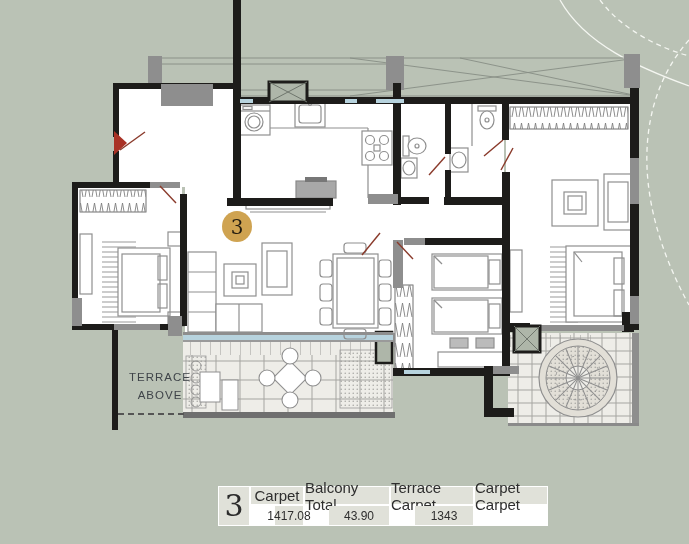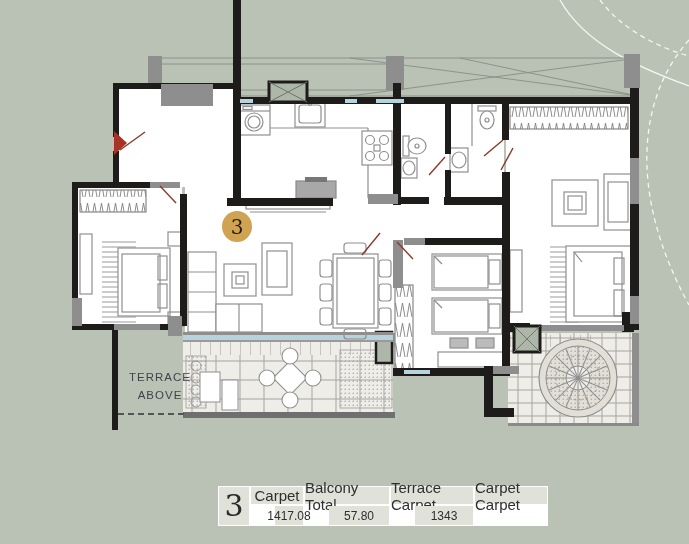--- a/index.html
+++ b/index.html
@@ -358,17 +358,17 @@
   <div>ABOVE</div>
 </div>
 
 <div class="area-table">
   <div class="cell unit-cell">3</div>
   <div class="cell">Carpet</div>
   <div class="cell">Balcony Total</div>
   <div class="cell">Terrace Carpet</div>
   <div class="cell">Carpet Carpet</div>
   <div class="cell val">1417.08</div>
-  <div class="cell val">57.80</div>
+  <div class="cell val">43.90</div>
   <div class="cell val">1343</div>
 </div>
 
 </div>
 
 </body></html>

